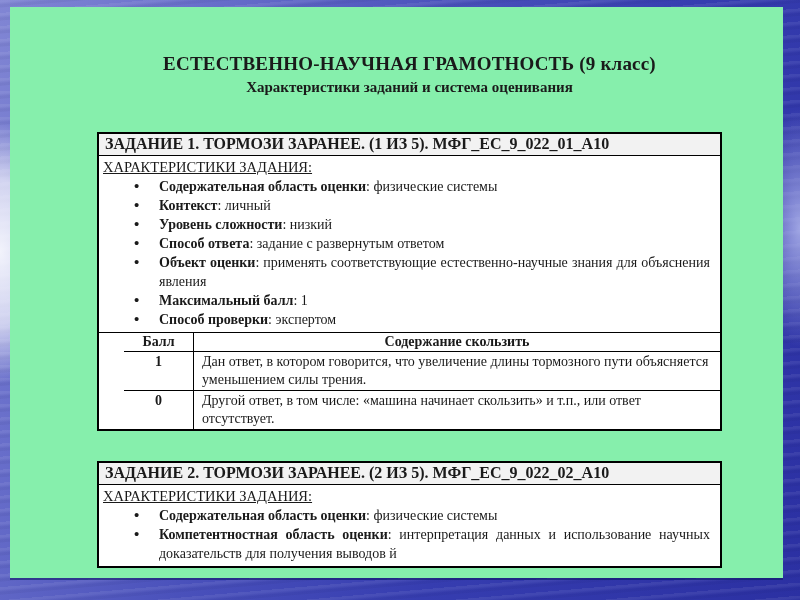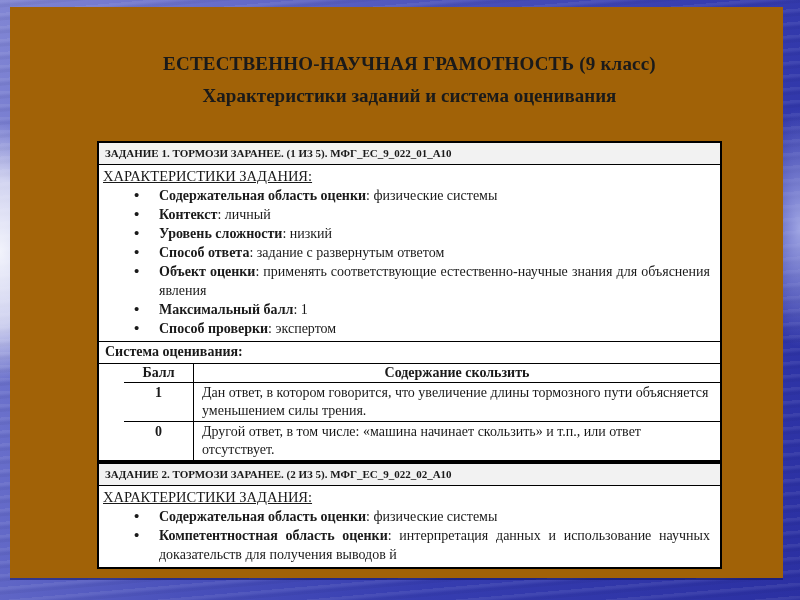--- a/index.html
+++ b/index.html
@@ -10,36 +10,36 @@
   .bg{
     position:absolute;inset:0;
     background:
       radial-gradient(ellipse 95px 180px at 0% 42%, rgba(246,247,253,0.97) 0%, rgba(240,241,251,0.75) 40%, rgba(240,241,251,0) 72%),
       radial-gradient(ellipse 70px 170px at 100% 38%, rgba(178,184,238,0.85) 0%, rgba(178,184,238,0) 70%),
       repeating-linear-gradient(175deg, rgba(255,255,255,0.07) 0px 2px, rgba(10,10,60,0.05) 5px 7px, rgba(255,255,255,0) 8px 13px),
       linear-gradient(115deg, #8186d4 0%, #6a70cb 18%, #4a51bb 42%, #363db0 65%, #2b30a2 100%);
   }
   .slide{
     position:absolute;left:10px;top:7px;width:773px;height:571px;
-    background:#a16207;overflow:hidden;color:#1a1a1a;
+    background:#86efac;overflow:hidden;color:#1a1a1a;
     box-shadow:0 2px 0 rgba(15,20,100,0.55);
   }
   .title-block{margin:45px 0 0 87px;width:625px;text-align:center;font-weight:bold;}
   .title-1{font-size:19px;line-height:24px;letter-spacing:0.2px;}
-  .title-2{font-size:19px;line-height:22px;margin-top:9px;}
+  .title-2{font-size:15px;line-height:22px;}
   .tbl{
     margin-left:87px;width:625px;border:2px solid #000;
     font-size:14px;box-sizing:border-box;background:#fff;
   }
   .tbl-task1{margin-top:34px;}
-  .tbl-task2{}
+  .tbl-task2{margin-top:30px;}
   .row{border-top:1px solid #000;}
   .row:first-child{border-top:none;}
   .task-header{
-    font-weight:bold;font-size:11px;line-height:18px;
+    font-weight:bold;font-size:16px;line-height:18px;
     padding:1px 6px 2px;background:#f2f2f2;
   }
   .char-row{padding:1px 4px 3px;}
   .char-label{font-size:14.5px;line-height:20px;text-decoration:underline;}
   ul.bullets{margin:0;padding:0 6px 0 56px;list-style:none;}
   ul.bullets li{
     position:relative;line-height:19px;text-align:justify;
   }
   ul.bullets li::before{
     content:"\2022";position:absolute;left:-25px;top:0;
@@ -76,21 +76,20 @@
         <li><span class="bl">Содержательная область оценки</span><span class="bv">: физические системы</span></li>
         <li><span class="bl">Контекст</span><span class="bv">: личный</span></li>
         <li><span class="bl">Уровень сложности</span><span class="bv">: низкий</span></li>
         <li><span class="bl">Способ ответа</span><span class="bv">: задание с развернутым ответом</span></li>
         <li><span class="bl">Объект оценки</span><span class="bv">: применять соответствующие естественно-научные знания для объяснения явления</span></li>
         <li><span class="bl">Максимальный балл</span><span class="bv">: 1</span></li>
         <li><span class="bl">Способ проверки</span><span class="bv">: экспертом</span></li>
       </ul>
     </div>
 
-    <div class="row scoring-row">Система оценивания:</div>
 
     <div class="row score-grid">
       <div class="sg-cell sg-head sg-sep">Балл</div>
       <div class="sg-cell sg-head">Содержание скользить</div>
       <div class="sg-cell sg-score sg-sep bt">1</div>
       <div class="sg-cell sg-text bt">Дан ответ, в котором говорится, что увеличение длины тормозного пути объясняется уменьшением силы трения.</div>
       <div class="sg-cell sg-score sg-sep bt">0</div>
       <div class="sg-cell sg-text bt">Другой ответ, в том числе: «машина начинает скользить» и т.п., или ответ отсутствует.</div>
     </div>
   </div>

